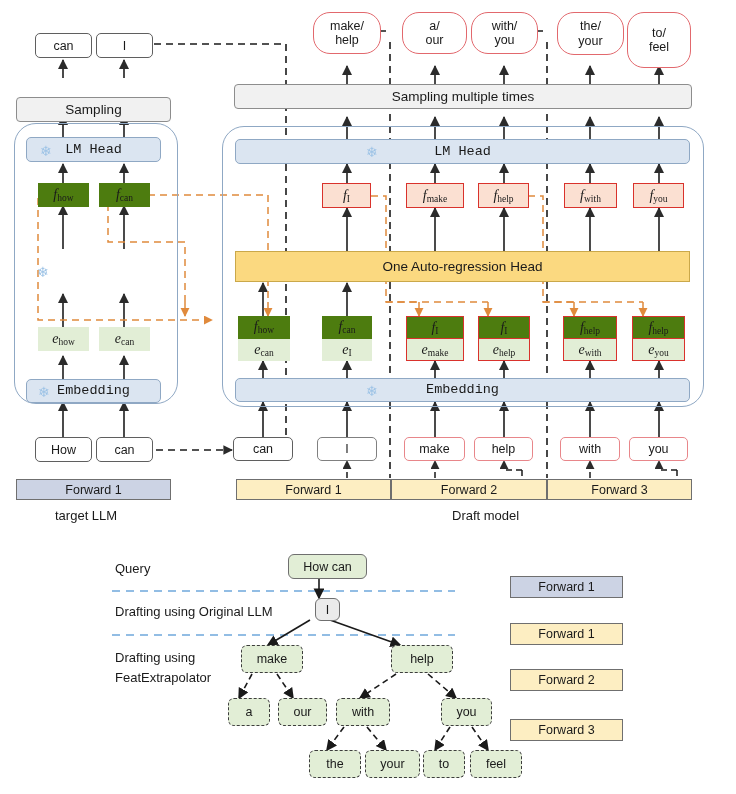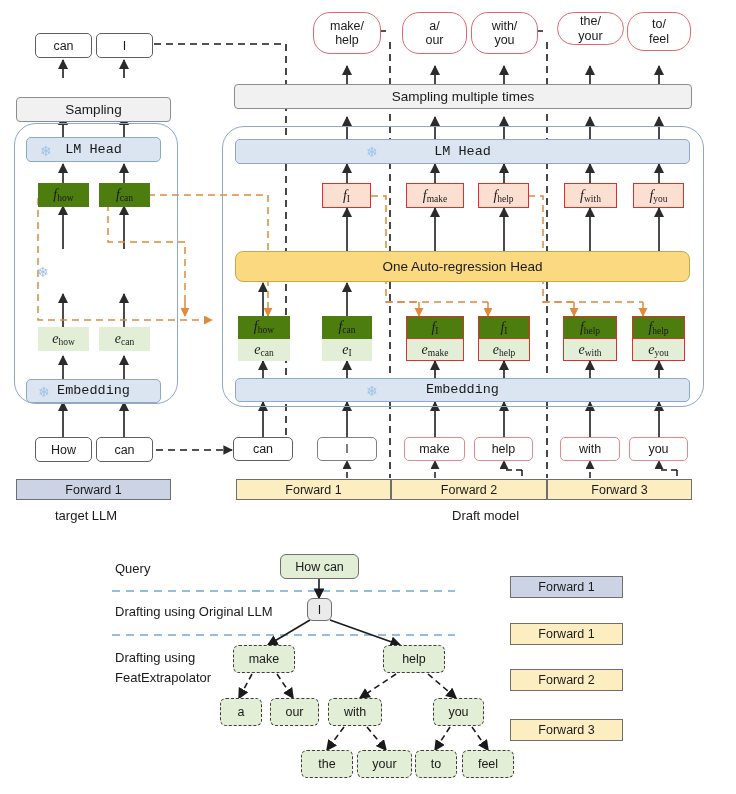--- a/index.html
+++ b/index.html
@@ -21,21 +21,21 @@
   
   .outbox{border:1.5px solid #e2686d;border-radius:17px;background:#fff;font-size:12.5px;
           flex-direction:column;justify-content:center;}
   .outbox span{display:block;line-height:1.15;}
 
   
   .greybar{border:1.1px solid #8d8d8d;border-radius:4px;background:#f1f1f1;font-size:13.5px;}
   
   .bluebar{border:1.1px solid #8fa8c4;border-radius:5px;background:#dbe5f1;font-size:13.5px;font-family:Liberation Mono, monospace;}
   
-  .yellowbar{border:1.1px solid #caa84a;border-radius:8px;background:#fbd980;font-size:13.5px;}
+  .yellowbar{border:1.1px solid #caa84a;border-radius:0;background:#fbd980;font-size:13.5px;}
   
   .fwd-blue{border:1px solid #6f6f6f;background:#ccd3e4;font-size:12.5px;}
   .fwd-yellow{border:1px solid #6f6f6f;background:#fdeec2;font-size:12.5px;}
 
   
   .fchip{background:#4d7c0f;font-size:13px;border:0;}
   .echip{background:#e2eed6;font-size:13px;border:0;}
   
   .stack{position:absolute;box-sizing:border-box;display:flex;flex-direction:column;}
   .stack>div{flex:1;display:flex;align-items:center;justify-content:center;font-size:12.5px;}
@@ -51,21 +51,21 @@
   
   .mi{font-family:"Liberation Serif", serif;font-style:italic;font-size:14px;}
   .mi sub{font-style:normal;font-size:9.5px;font-family:"Liberation Serif",serif;
           vertical-align:baseline;position:relative;top:2px;}
 
   
   .snow{position:absolute;color:#9dc3e6;font-size:14px;line-height:1;}
 
   
   .tnode{position:absolute;box-sizing:border-box;background:#e2eed6;border-radius:6px;
-         display:flex;align-items:center;justify-content:center;font-size:12.5px;}
+         display:flex;align-items:center;justify-content:center;font-size:12.5px;margin-left:8px;}
   .tnode.solid{border:1.3px solid #6f6f6f;}
   .tnode.dashed{border:1.4px dashed #3d3d3d;}
   .tnode.grey{background:#ebebeb;border:1.3px solid #6f6f6f;}
 
   svg.layer{position:absolute;left:0;top:0;width:736px;height:794px;overflow:visible;pointer-events:none;}
 </style>
 </head>
 <body>
 
 <div id="stage">
@@ -262,25 +262,25 @@
     <span>help</span>
   </div>
   <div class="box outbox" style="left:402px;top:12px;width:65px;height:42px;">
     <span>a/</span>
     <span>our</span>
   </div>
   <div class="box outbox" style="left:471px;top:12px;width:67px;height:42px;">
     <span>with/</span>
     <span>you</span>
   </div>
-  <div class="box outbox" style="left:557px;top:12px;width:67px;height:33px;">
+  <div class="box outbox" style="left:557px;top:12px;width:67px;height:43px;">
     <span>the/</span>
     <span>your</span>
   </div>
-  <div class="box outbox" style="left:627px;top:12px;width:64px;height:39px;">
+  <div class="box outbox" style="left:627px;top:12px;width:64px;height:56px;">
     <span>to/</span>
     <span>feel</span>
   </div>
 
   <div class="box greybar" style="left:234px;top:84px;width:458px;height:25px;">Sampling multiple times</div>
 
   <div class="box bluebar" style="left:235px;top:139px;width:455px;height:25px;">LM Head</div>
   <span class="snow" style="left:366px;top:145px;">❄</span>
 
   <div class="box fbox-red" style="left:322px;top:183px;width:49px;height:25px;">

